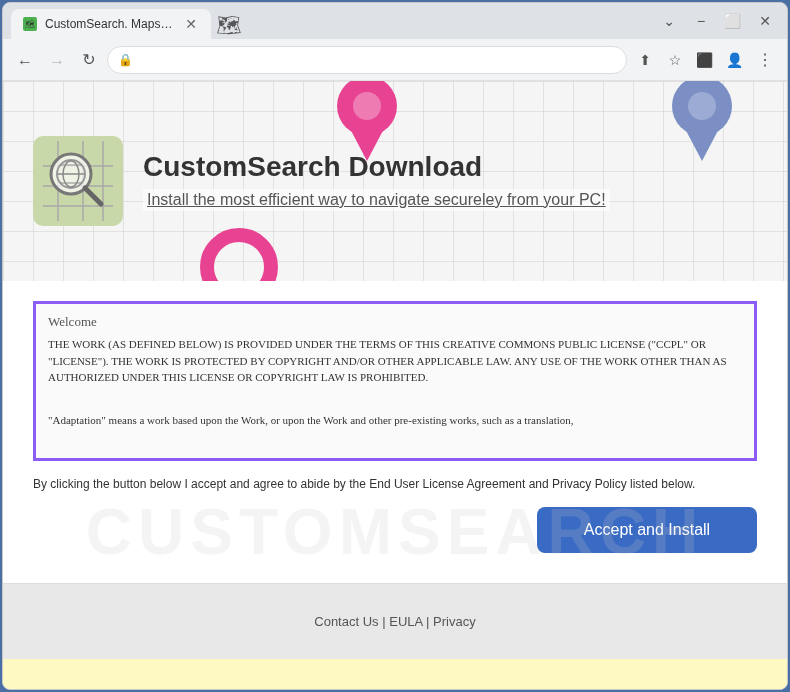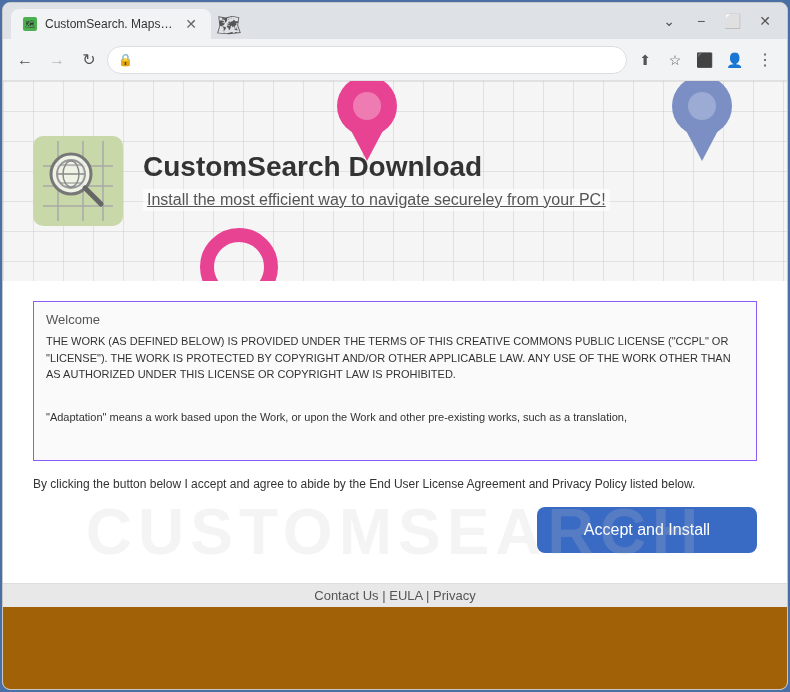--- a/index.html
+++ b/index.html
@@ -140,21 +140,21 @@
       font-size: 12px;
     }
     .nav-actions {
       display: flex;
       gap: 2px;
     }
 
     
     .page-content {
       flex: 1;
-      background: #a16207;
+      background: #fef9c3;
       overflow-y: auto;
       position: relative;
     }
 
     
     .hero-section {
       background: #f5f5f5;
       padding: 20px 30px;
       position: relative;
       overflow: hidden;
@@ -193,28 +193,29 @@
       text-decoration: underline;
     }
 
     
     .eula-section {
       padding: 20px 30px;
       background: #fff;
     }
 
     .eula-box {
-      border: 1px solid #8b5cf6;
+      border: 3px solid #8b5cf6;
       background: #fafafa;
       height: 160px;
       overflow-y: scroll;
       padding: 10px 12px;
       font-size: 12px;
       color: #333;
       position: relative;
+      font-family: Liberation Serif, serif;
     }
 
     .eula-welcome {
       font-size: 13px;
       color: #555;
       margin-bottom: 6px;
     }
 
     .eula-text {
       font-size: 11px;
@@ -261,21 +262,21 @@
       border: none;
       border-radius: 8px;
       cursor: pointer;
       min-width: 220px;
       text-align: center;
     }
 
     
     .page-footer {
       background: #e8e8e8;
-      padding: 4px;
+      padding: 30px;
       text-align: center;
       font-size: 13px;
       color: #555;
       border-top: 1px solid #ddd;
     }
     .footer-link {
       color: #555;
       text-decoration: none;
       cursor: pointer;
     }

